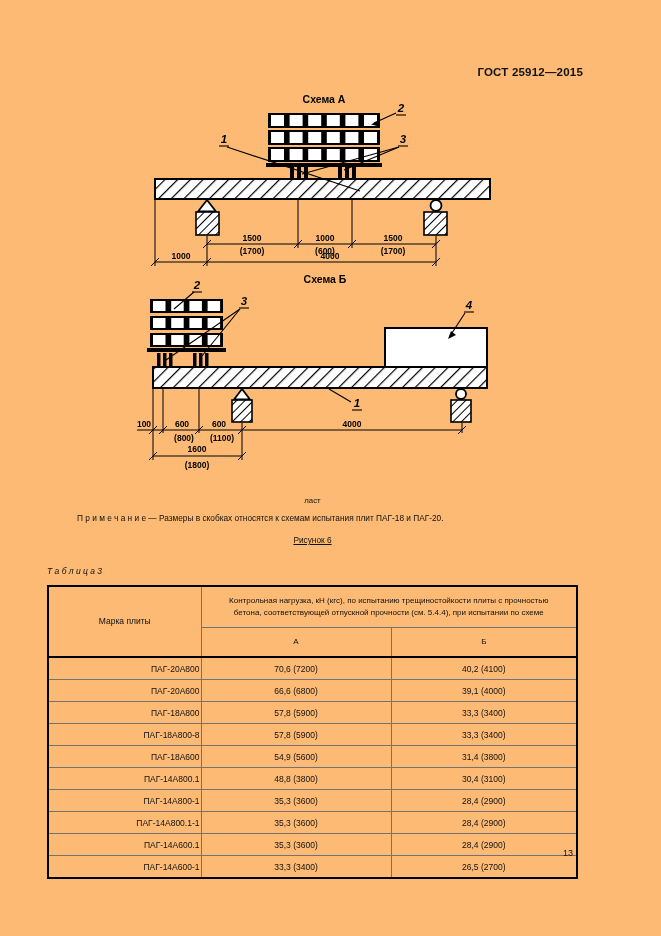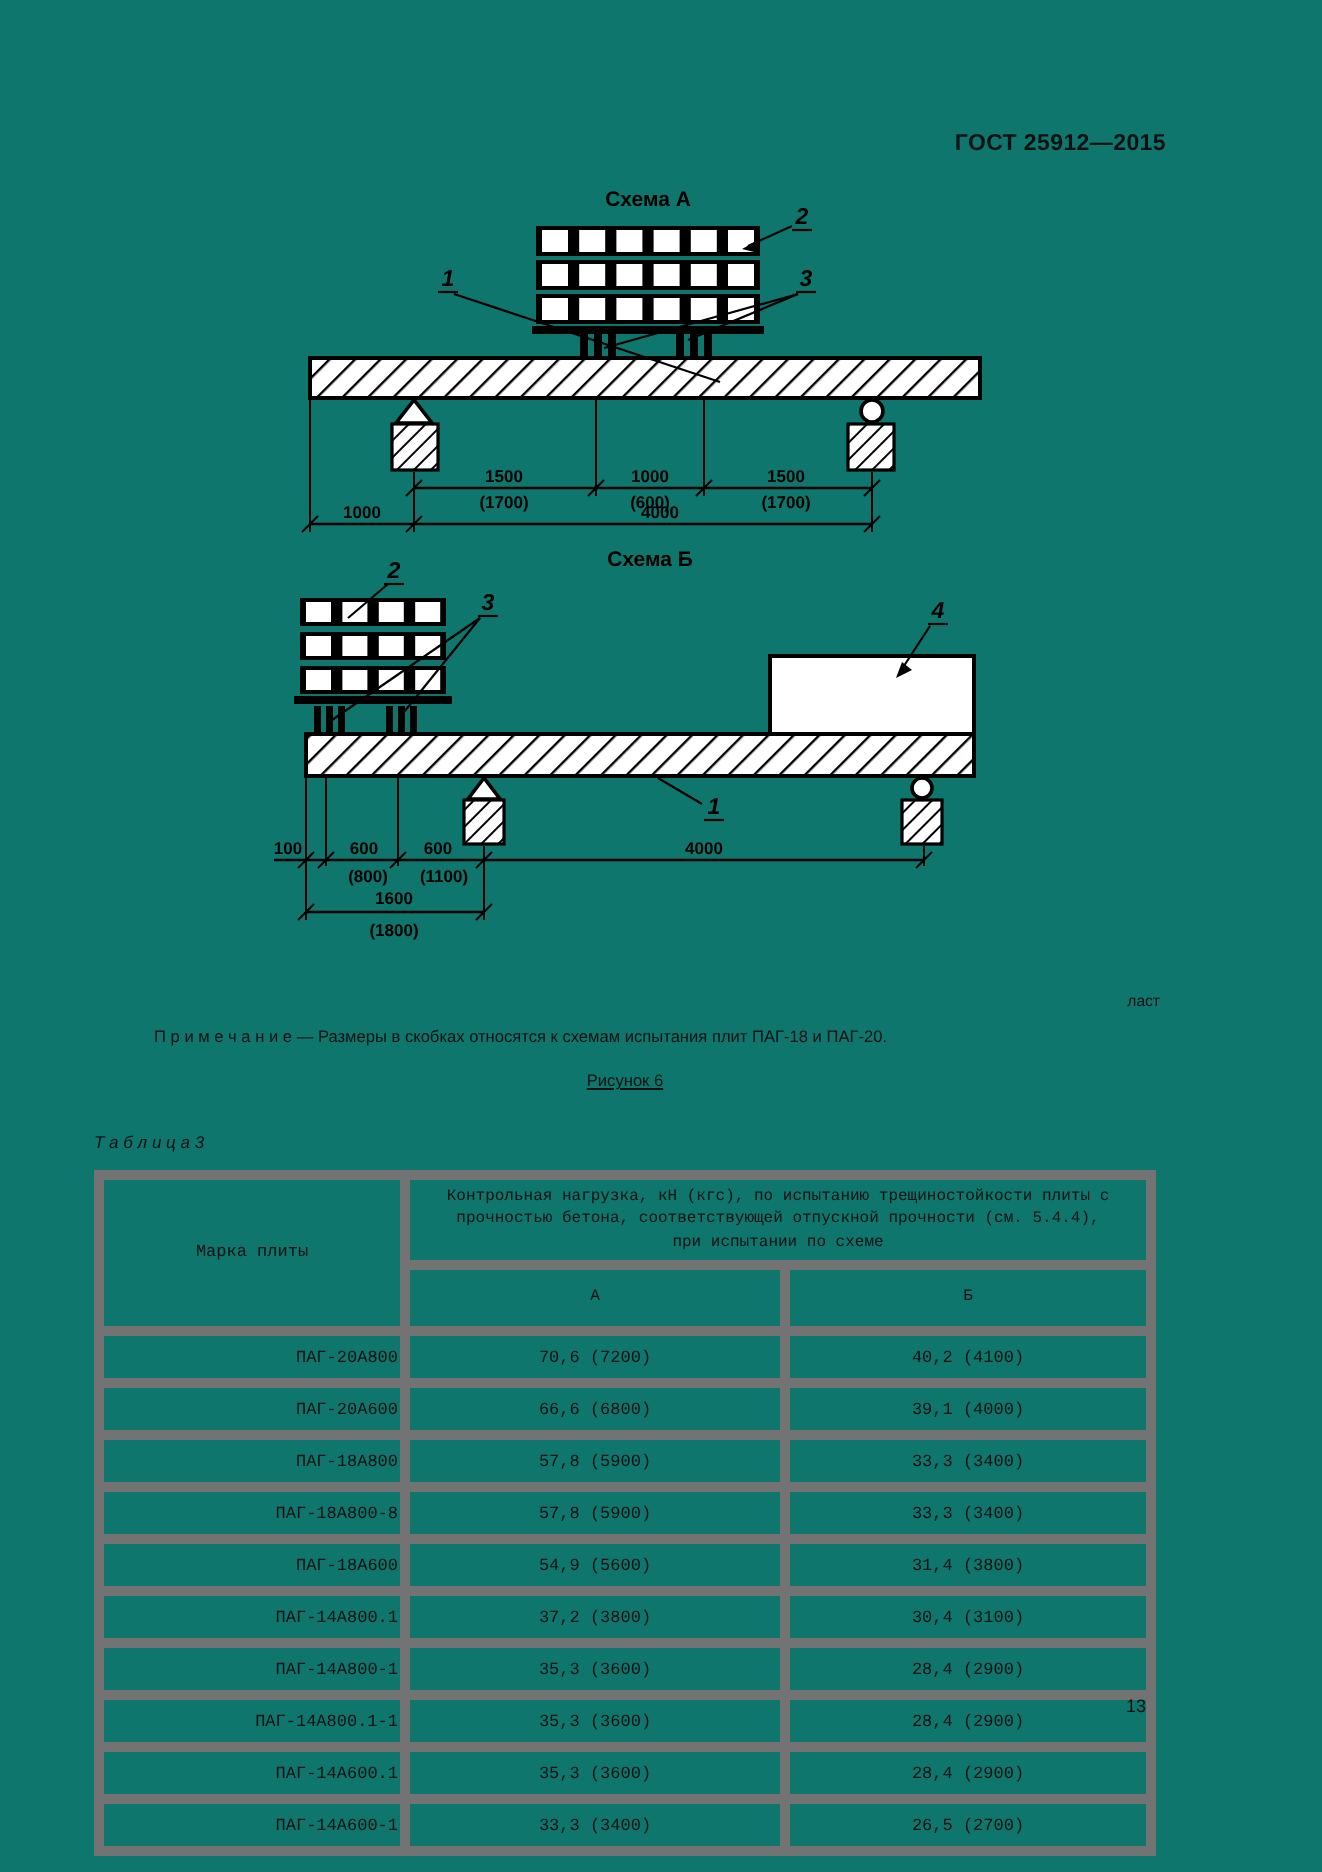--- a/index.html
+++ b/index.html
@@ -1,31 +1,31 @@
 <!DOCTYPE html>
 <html><head>
 <meta charset="utf-8">
 <style>
   html,body{margin:0;padding:0;background:#e8e8e8;}
   .page{
     position:relative;width:661px;height:936px;margin:0 auto;
-    background:#0f766e;color:#111;
+    background:#fdba74;color:#111;
     font-family:"Liberation Sans",sans-serif;overflow:hidden;
   }
   .doc-header{position:absolute;top:66px;left:0;width:583px;text-align:right;
     font-size:11.5px;font-weight:bold;letter-spacing:.2px;}
   .fig-svg{position:absolute;left:0;top:0;}
   .legend{position:absolute;left:45px;top:485px;width:535px;font-size:7.8px;line-height:1.45;}
-  .legend-wrap{position:absolute;left:45px;top:496px;width:535px;text-align:right;font-size:7.8px;}
+  .legend-wrap{position:absolute;left:45px;top:496px;width:535px;text-align:center;font-size:7.8px;}
   .note{position:absolute;left:49px;top:513px;width:540px;font-size:8.3px;padding-left:28px;box-sizing:border-box;}
   .fig-caption{position:absolute;left:0;top:535px;width:625px;text-align:center;font-size:8.3px;text-decoration:underline;}
   .tbl-title{position:absolute;left:47px;top:566px;font-size:8.5px;font-style:italic;}
   .gost{position:absolute;left:47px;top:585px;width:531px;border-collapse:collapse;
     table-layout:fixed;border:2px solid #000;}
-  .gost th,.gost td{border:5px solid #737373;font-weight:normal;vertical-align:middle;font-family:Liberation Mono, monospace;}
+  .gost th,.gost td{border:1px solid #737373;font-weight:normal;vertical-align:middle;}
   .gost thead th{font-size:8px;text-align:center;line-height:1.45;}
   .gost .h-load{height:36px;padding:2px 14px;}
   .gost .h-mark{font-size:8.5px;}
   .gost tr.sub th{height:26px;border-bottom:2.5px solid #000;}
   .gost .h-mark{border-bottom:2.5px solid #000;}
   .gost tbody td{height:19px;font-size:8.5px;text-align:center;}
   .gost tbody td.c-mark{text-align:right;padding-left:21px;}
   .page-num{position:absolute;left:563px;top:848px;font-size:9px;}
   
   .tt{font:bold 10.5px "Liberation Sans",sans-serif;}
@@ -268,21 +268,21 @@
         <td>57,8 (5900)</td>
         <td>33,3 (3400)</td>
       </tr>
       <tr>
         <td class="c-mark">ПАГ-18А600</td>
         <td>54,9 (5600)</td>
         <td>31,4 (3800)</td>
       </tr>
       <tr>
         <td class="c-mark">ПАГ-14А800.1</td>
-        <td>37,2 (3800)</td>
+        <td>48,8 (3800)</td>
         <td>30,4 (3100)</td>
       </tr>
       <tr>
         <td class="c-mark">ПАГ-14А800-1</td>
         <td>35,3 (3600)</td>
         <td>28,4 (2900)</td>
       </tr>
       <tr>
         <td class="c-mark">ПАГ-14А800.1-1</td>
         <td>35,3 (3600)</td>

